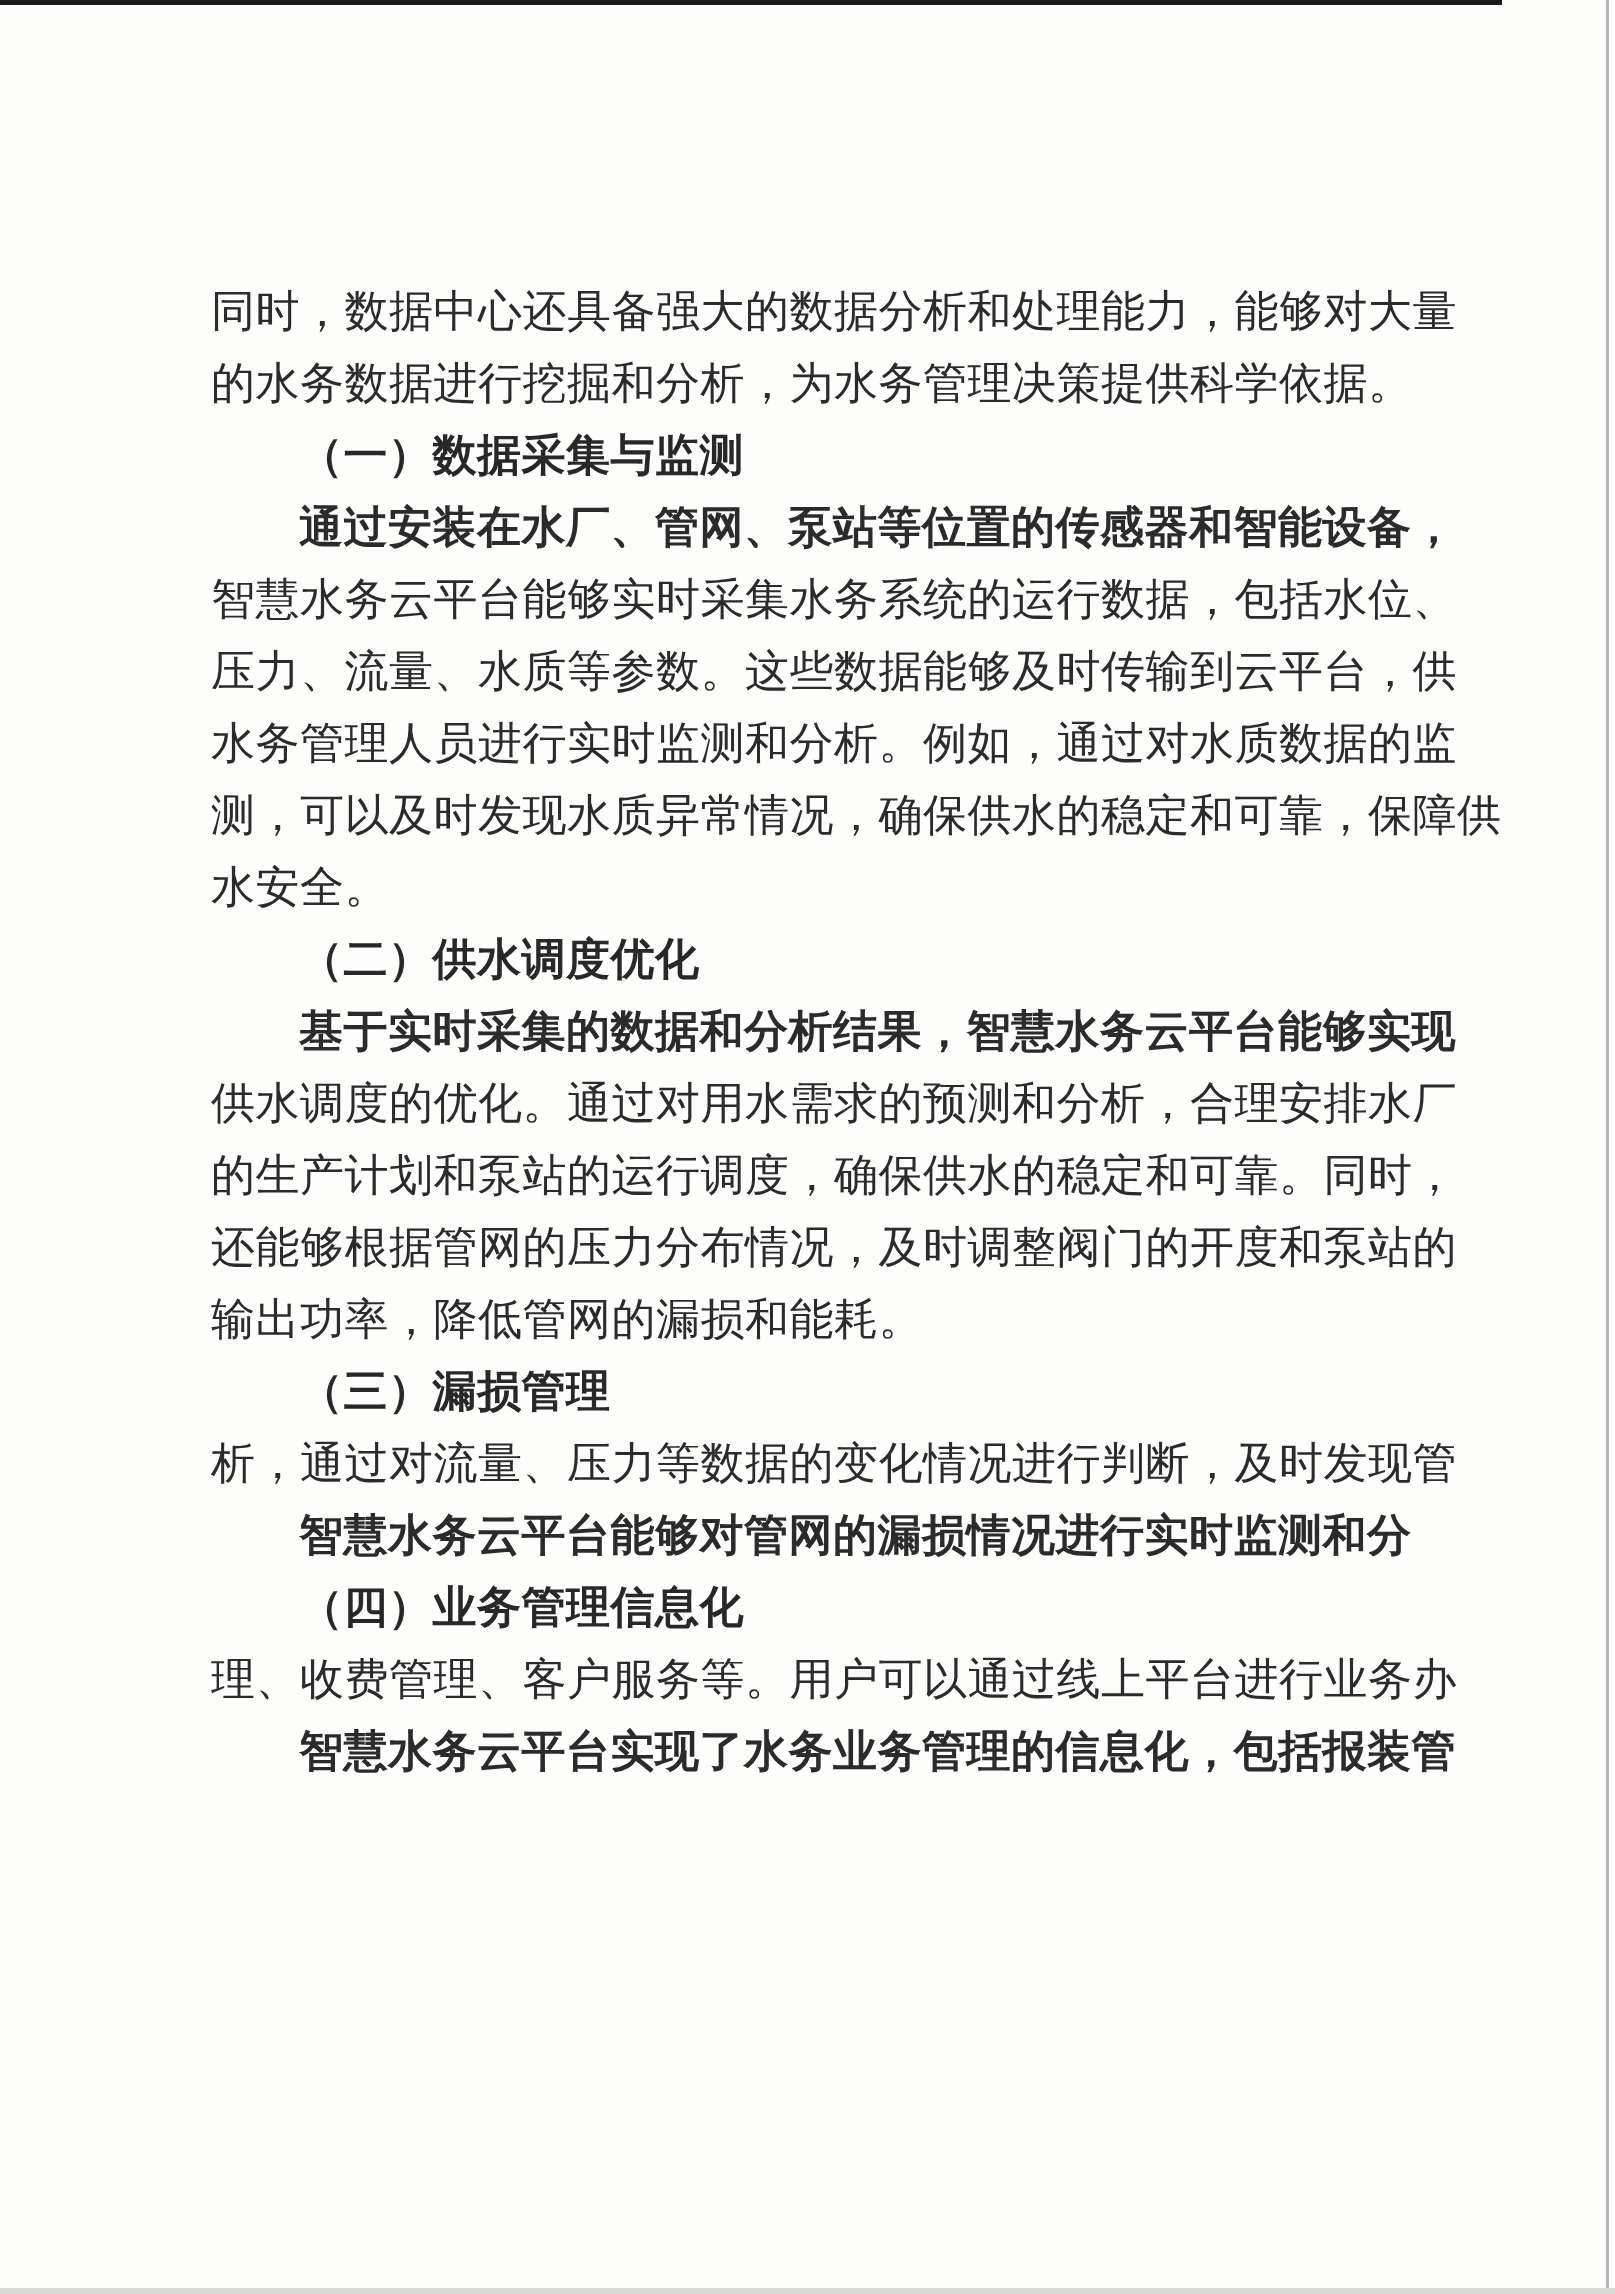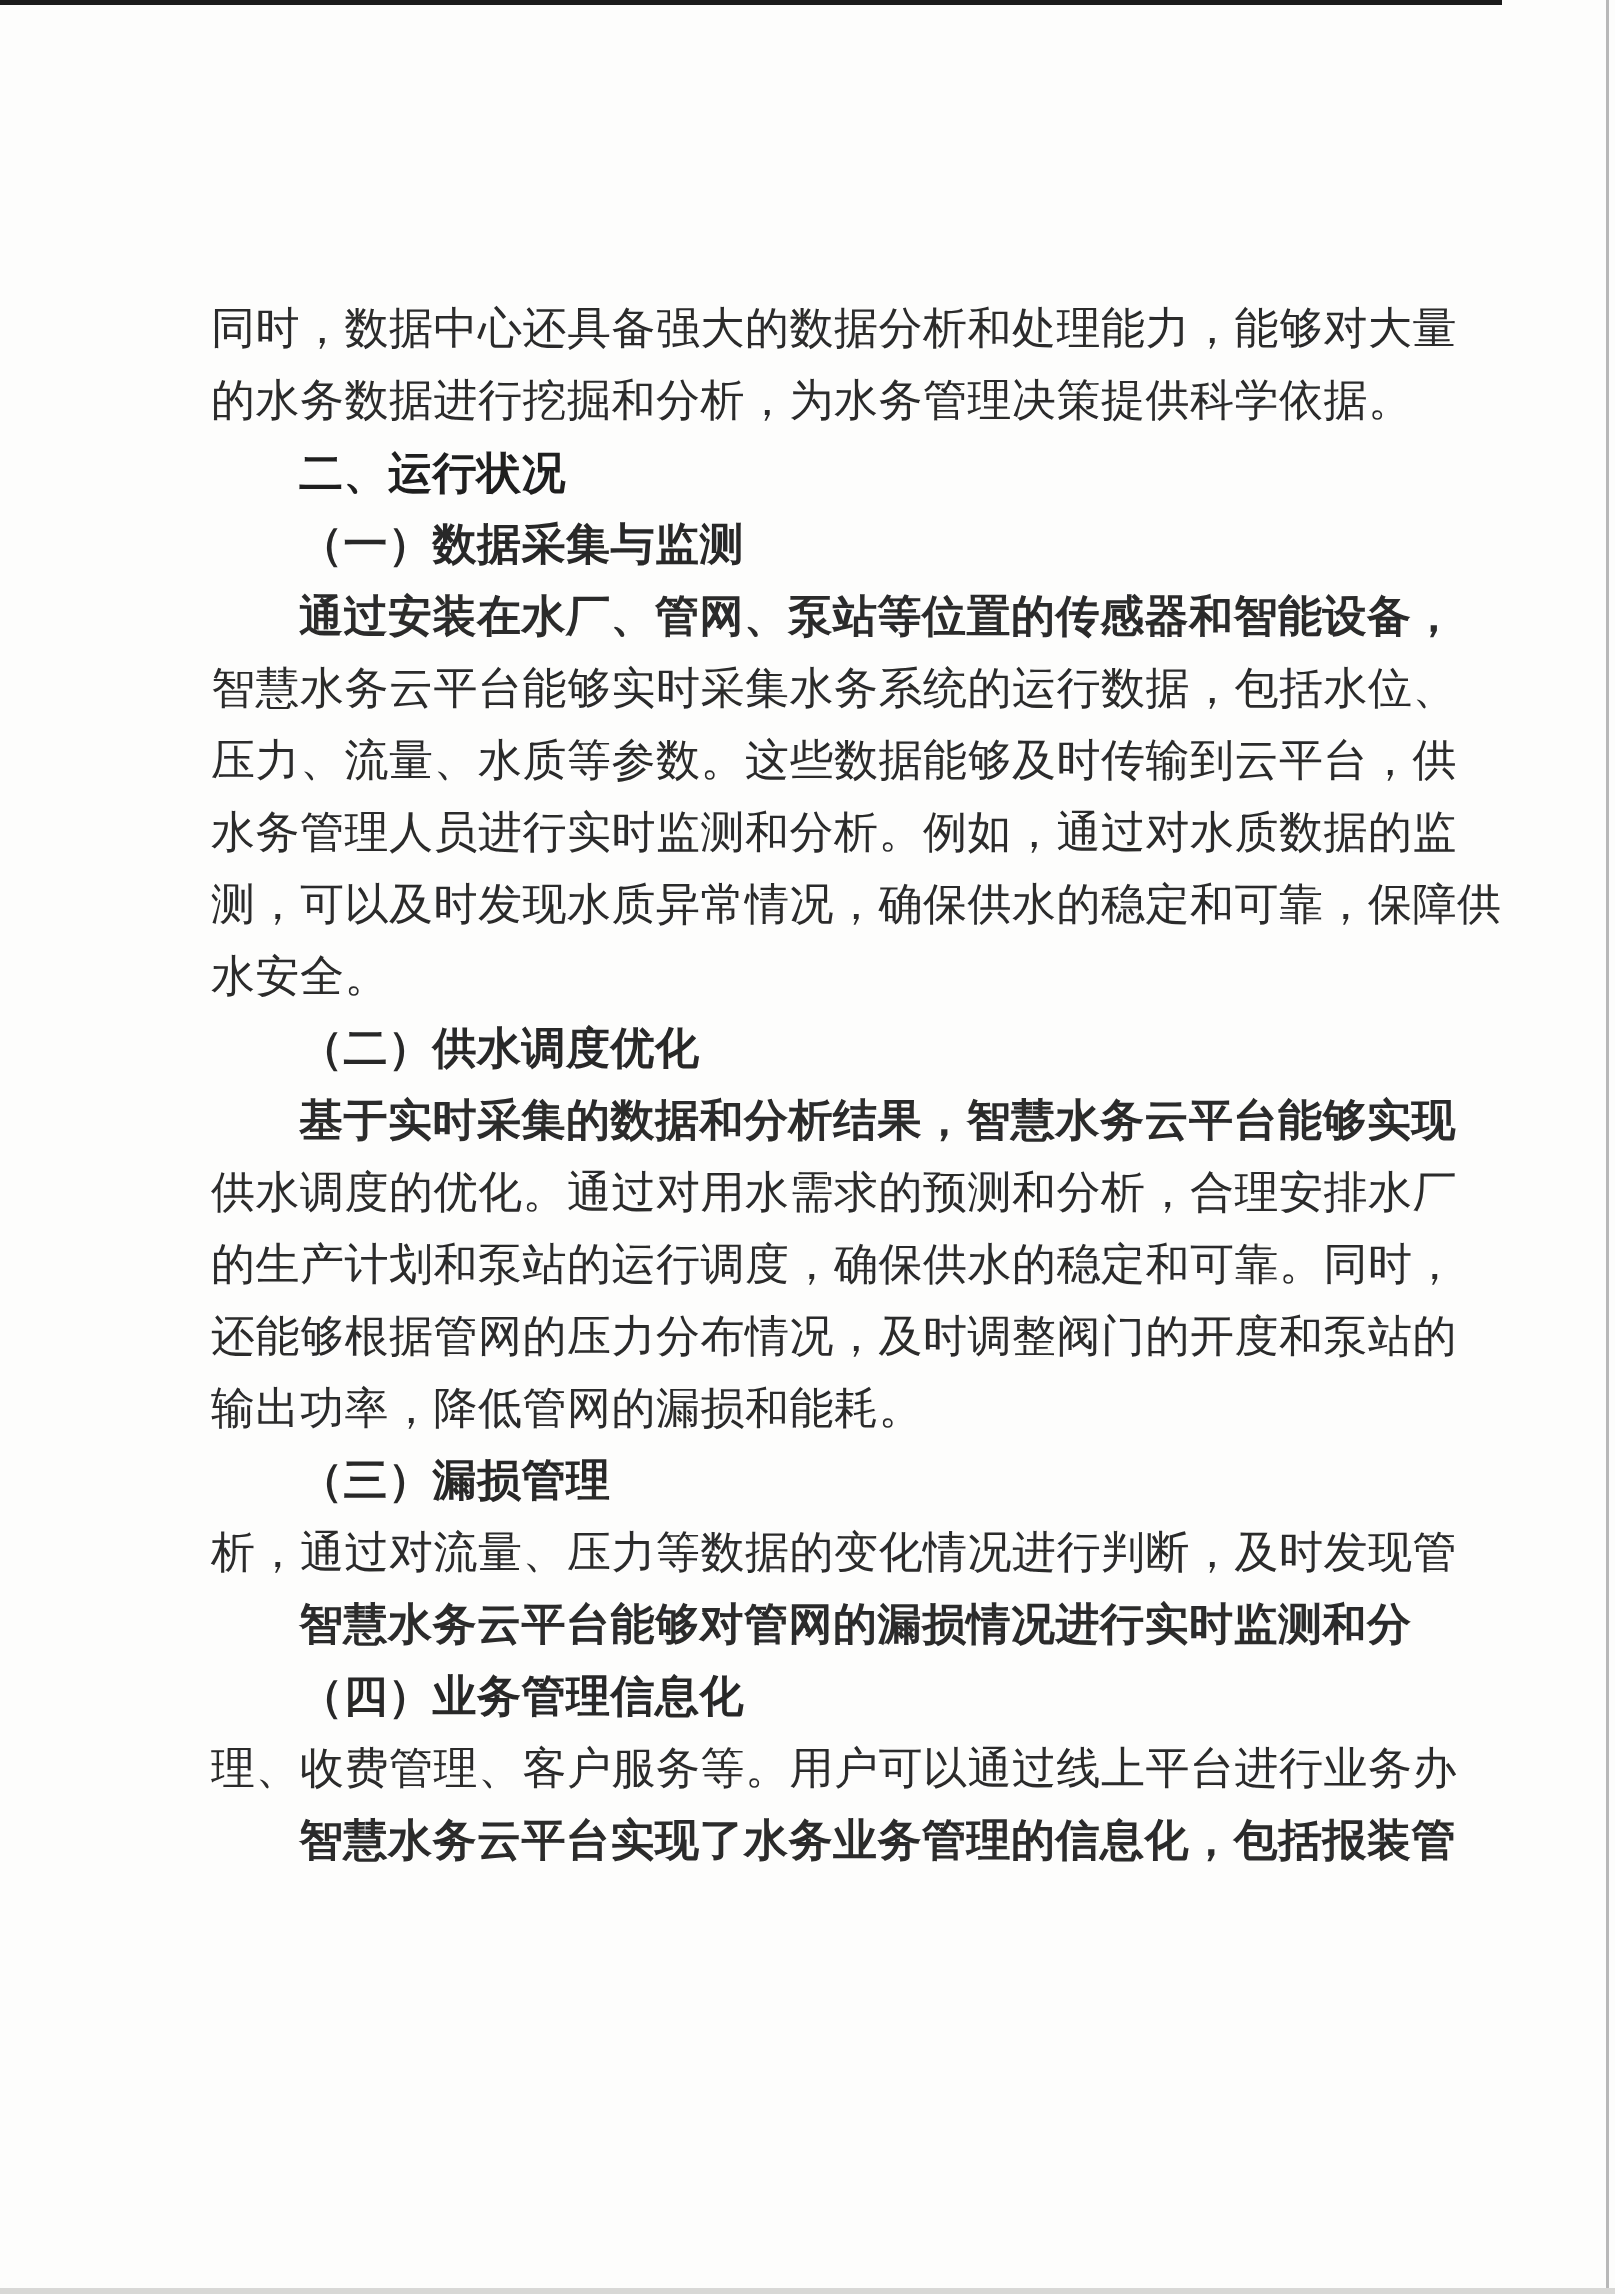--- a/index.html
+++ b/index.html
@@ -31,21 +31,21 @@
   .scan-edge-bottom {
     position: absolute;
     left: 0; bottom: 0;
     width: 100%; height: 6.8px;
     background: #d8d8d6;
   }
   
   .text-block {
     position: absolute;
     left: 211px;
-    top: 293px;
+    top: 276px;
     width: 1237px;
   }
   .line {
     font-size: 44px;
     line-height: 72px;
     height: 72px;
     color: #2b2b2b;
     letter-spacing: 0.5px;
     white-space: nowrap;
   }
@@ -60,21 +60,20 @@
 </head>
 <body>
 
 <div class="page">
   <div class="scan-edge-top"></div>
   <div class="scan-edge-right"></div>
   <div class="scan-edge-bottom"></div>
   <div class="text-block">
       <div class="line body">同时，数据中心还具备强大的数据分析和处理能力，能够对大量</div>
       <div class="line body">的水务数据进行挖掘和分析，为水务管理决策提供科学依据。</div>
-      <div class="line chapter-heading indent">二、运行状况</div>
       <div class="line section-heading indent">（一）数据采集与监测</div>
       <div class="line body indent">通过安装在水厂、管网、泵站等位置的传感器和智能设备，</div>
       <div class="line body">智慧水务云平台能够实时采集水务系统的运行数据，包括水位、</div>
       <div class="line body">压力、流量、水质等参数。这些数据能够及时传输到云平台，供</div>
       <div class="line body">水务管理人员进行实时监测和分析。例如，通过对水质数据的监</div>
       <div class="line body">测，可以及时发现水质异常情况，确保供水的稳定和可靠，保障供</div>
       <div class="line body">水安全。</div>
       <div class="line section-heading indent">（二）供水调度优化</div>
       <div class="line body indent">基于实时采集的数据和分析结果，智慧水务云平台能够实现</div>
       <div class="line body">供水调度的优化。通过对用水需求的预测和分析，合理安排水厂</div>

